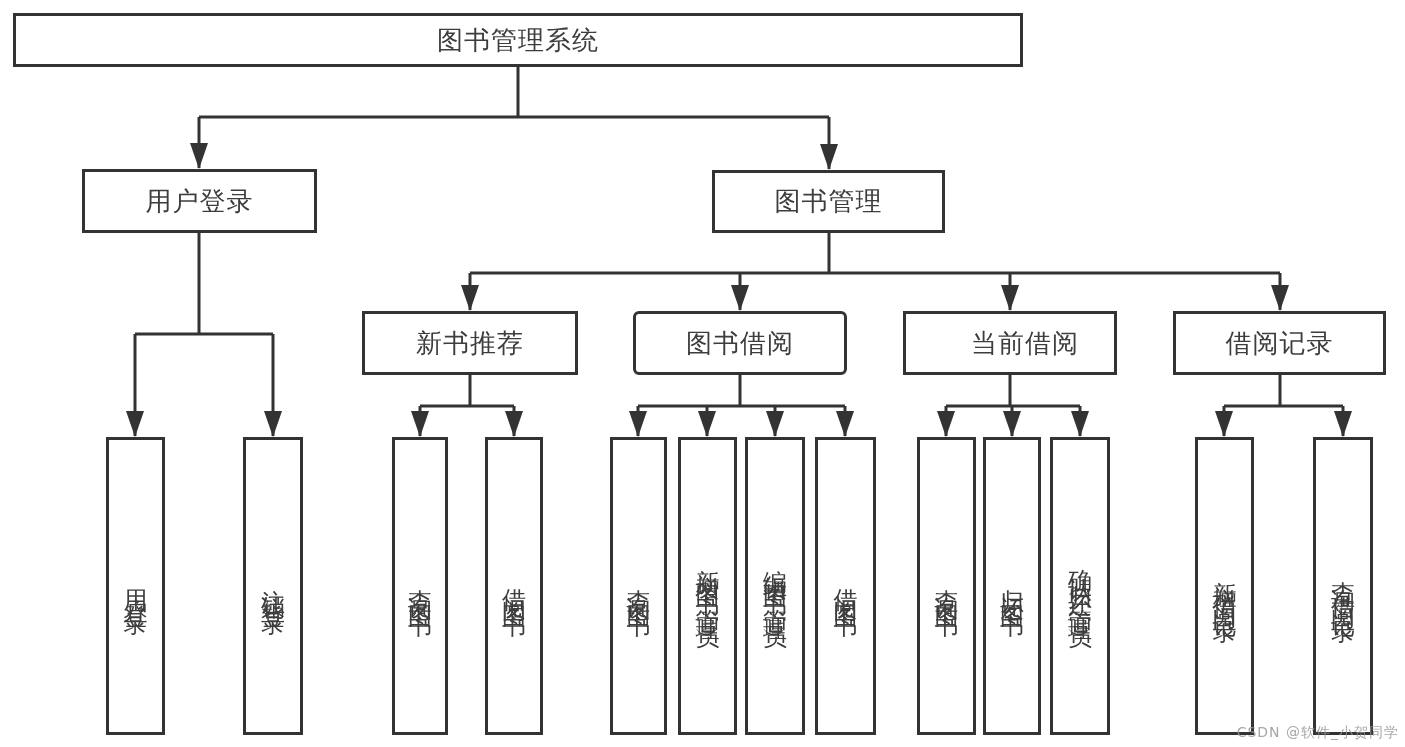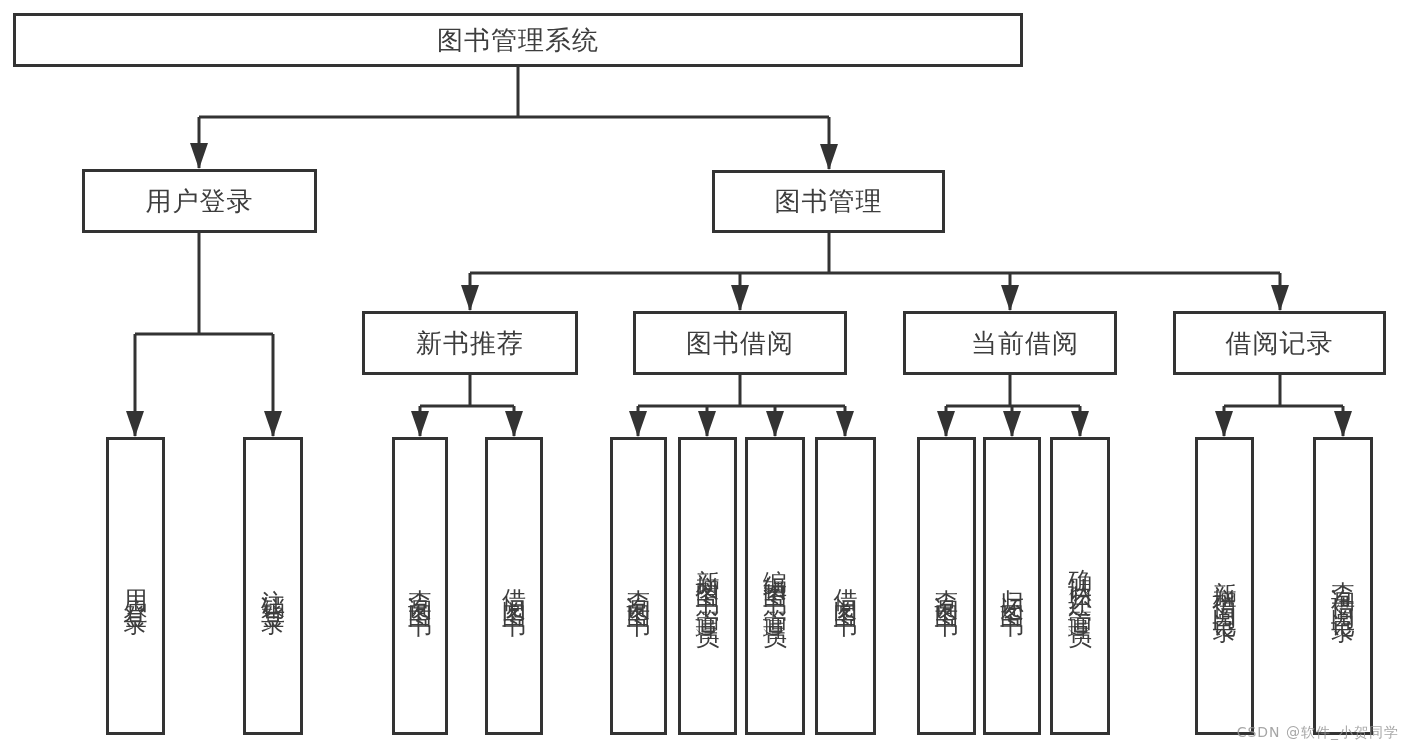--- a/index.html
+++ b/index.html
@@ -43,21 +43,21 @@
     font-size: 24px;
     letter-spacing: 8px;
     line-height: 1;
     white-space: nowrap;
   }
   
   .n-root { left: 13px;   top: 13px;  width: 1010px; height: 54px; }
   .n-2a   { left: 82px;   top: 169px; width: 235px;  height: 64px; }
   .n-2b   { left: 712px;  top: 170px; width: 233px;  height: 63px; text-align: right; }
   .n-3a   { left: 362px;  top: 311px; width: 216px;  height: 64px; align-items: center; }
-  .n-3b   { left: 633px;  top: 311px; width: 214px;  height: 64px; }
+  .n-3b   { left: 633px;  top: 311px; width: 214px;  height: 64px; border-radius: 6px; }
   .n-3c   { left: 903px;  top: 311px; width: 214px;  height: 64px; padding-left: 30px; }
   .n-3d   { left: 1173px; top: 311px; width: 213px;  height: 64px; }
   .leaf   { top: 437px; height: 298px; }
   .n-l1  { left: 106px;  width: 59px; }
   .n-l2  { left: 243px;  width: 60px; }
   .n-l3  { left: 392px;  width: 56px; }
   .n-l4  { left: 485px;  width: 58px; }
   .n-l5  { left: 610px;  width: 57px; }
   .n-l6  { left: 678px;  width: 59px; }
   .n-l7  { left: 745px;  width: 60px; }

